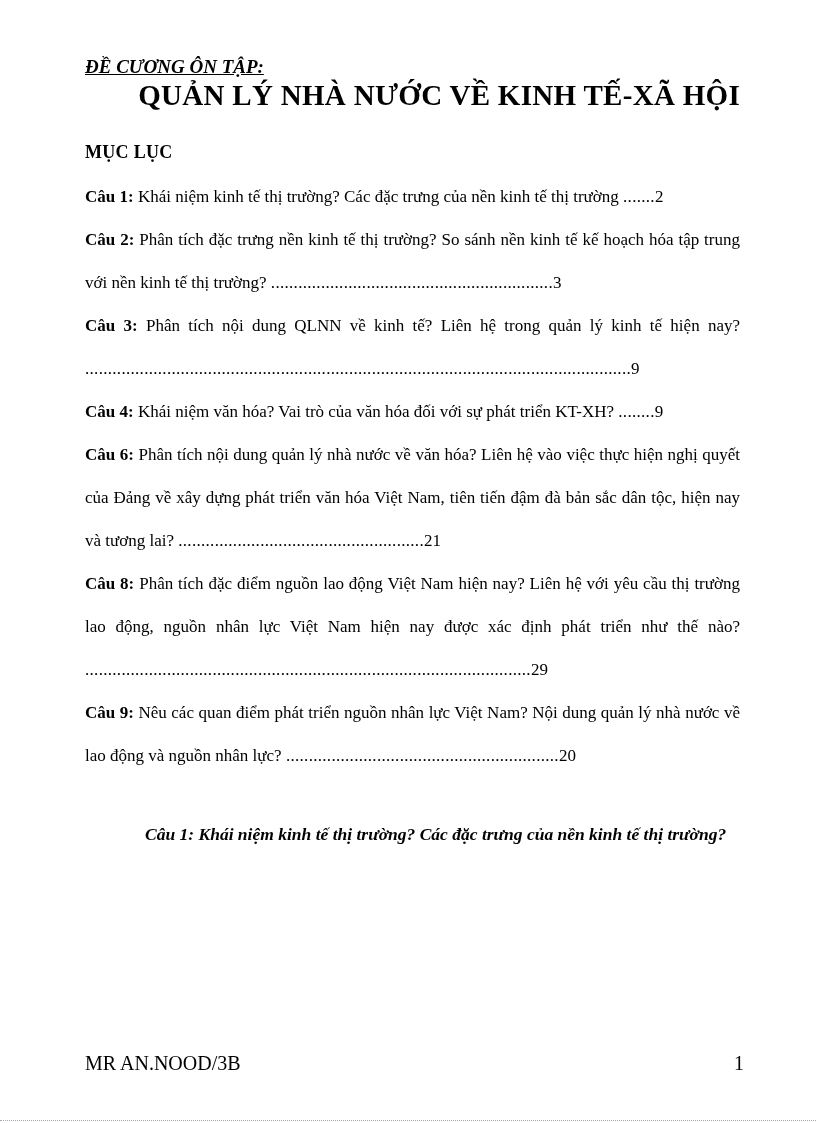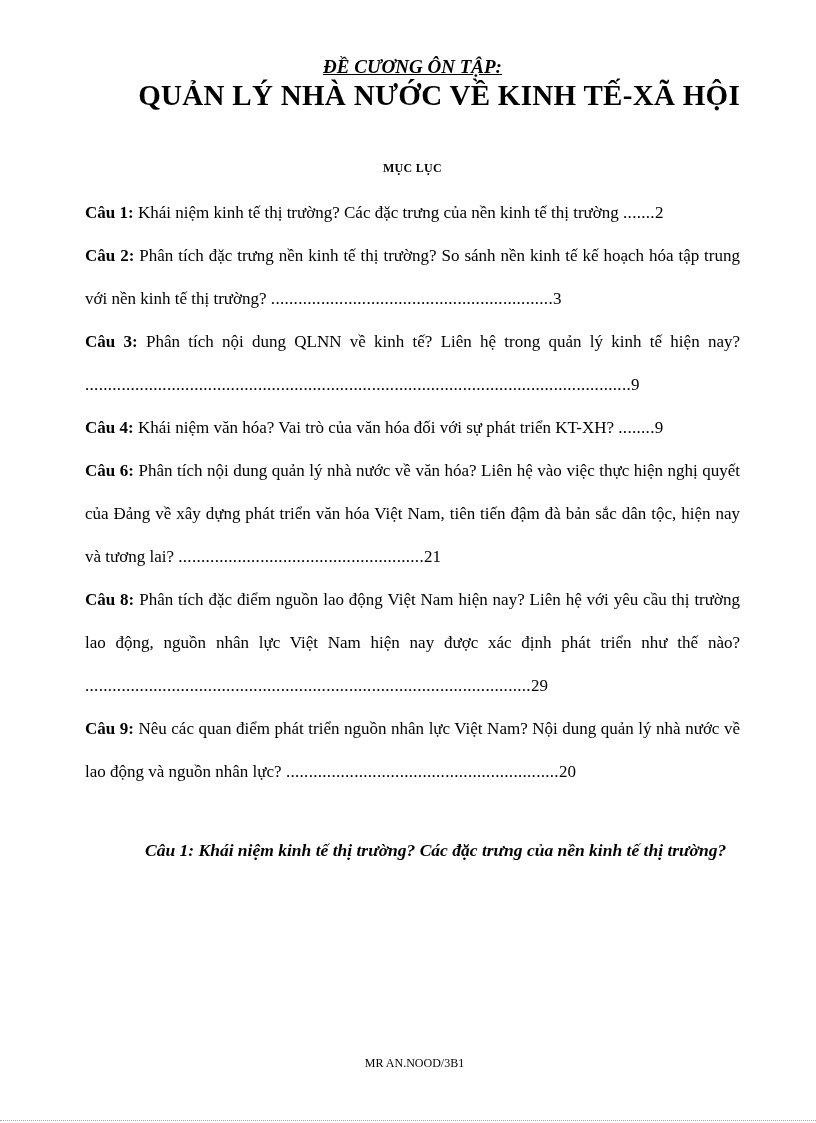--- a/index.html
+++ b/index.html
@@ -14,42 +14,41 @@
     width: 816px;
     height: 1123px;
     margin: 0 auto;
     background: #ffffff;
     overflow: hidden;
   }
   .content {
     padding: 55px 76px 0 85px;
   }
   .subtitle {
-    text-align: center;
     font-weight: bold;
     font-style: italic;
     text-decoration: underline;
     font-size: 19px;
     line-height: 23px;
   }
   .title {
     text-align: right;
     font-weight: bold;
     font-size: 29px;
     line-height: 34px;
     margin: 0;
     white-space: nowrap;
     letter-spacing: 0.3px;
   }
   .toc-heading {
-    text-align: center;
+    text-align: left;
     font-weight: bold;
-    font-size: 12px;
+    font-size: 18px;
     line-height: 21px;
-    margin: 46px 0 0 0;
+    margin: 30px 0 0 0;
     letter-spacing: 0.3px;
   }
   .toc {
     margin-top: 12px;
     font-size: 17px;
     line-height: 43px;
     text-align: justify;
   }
   .toc-entry { margin: 0; }
   .entry-label { font-weight: bold; }
@@ -65,22 +64,22 @@
     line-height: 27px;
     text-align: justify;
     text-indent: 60px;
   }
   .footer {
     position: absolute;
     left: 85px;
     right: 72px;
     top: 1053px;
     display: flex;
-    justify-content: center;
-    font-size: 12px;
+    justify-content: space-between;
+    font-size: 20px;
     line-height: 20px;
   }
   .page-edge {
     position: absolute;
     left: 0;
     right: 0;
     bottom: 2px;
     border-top: 1px dotted #a6a6b0;
   }
 </style>

